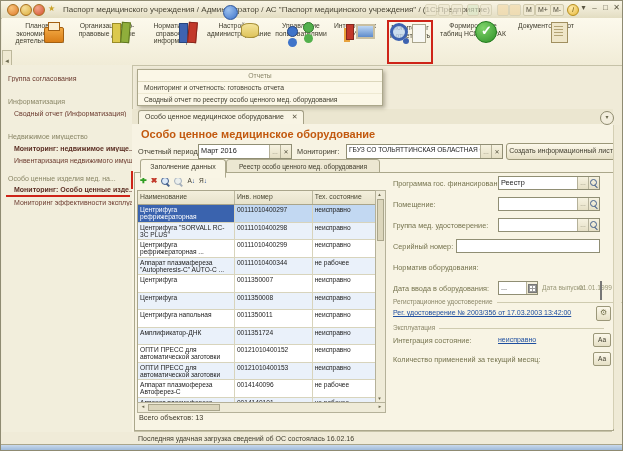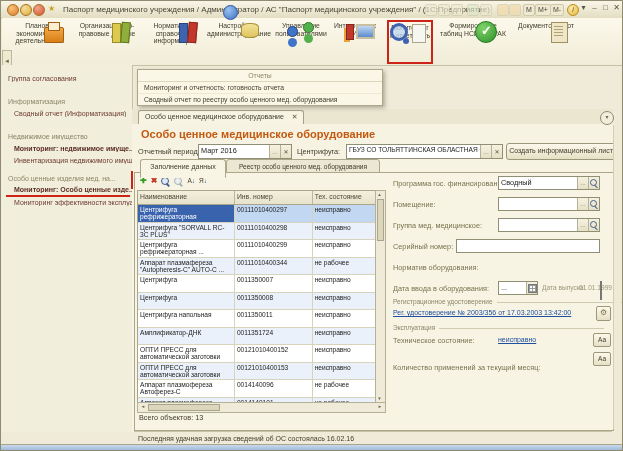--- a/index.html
+++ b/index.html
@@ -239,21 +239,21 @@
   <div class="formarea"></div>
   <span class="form-title">Особо ценное медицинское оборудование</span>
   <span class="circle-btn">▾</span>
 
   <span class="lbl" style="left:137px;top:146px">Отчетный период:</span>
   <div class="field" style="left:197px;top:143px;width:92px">
     <span class="val">Март 2016</span>
     <span class="fbtn">…</span>
     <span class="fbtn">✕</span>
   </div>
-  <span class="lbl" style="left:296px;top:146px">Центрифуга:</span>
+  <span class="lbl" style="left:296px;top:146px">Мониторинг:</span>
   <div class="field" style="left:345px;top:143px;width:155px">
     <span class="val" style="font-size:6.6px">ГБУЗ СО ТОЛЬЯТТИНСКАЯ ОБЛАСТНАЯ СТАНЦ...</span>
     <span class="fbtn">…</span>
     <span class="fbtn">✕</span>
   </div>
   <div class="btn" style="left:505px;top:142px;width:108px;height:15px;line-height:14px">Создать информационный лист</div>
 
   <div class="itab active" style="left:139px;width:84px">Заполнение данных</div>
   <div class="itab inactive" style="left:225px;width:152px;font-size:6.6px">Реестр особо ценного мед. оборудования</div>
   <div class="tabpage"></div>
@@ -343,37 +343,37 @@
   </div>
   <div class="hsb">
     <span class="arr" style="left:1px">◄</span>
     <span class="thumb"></span>
     <span class="arr" style="right:1px">►</span>
   </div>
   <span class="total-lbl">Всего объектов: 13</span>
 
   <span class="lbl olive" style="left:392px;top:178px">Программа гос. финансирования:</span>
   <div class="field" style="left:497px;top:175px;width:100px;height:12px">
-    <span class="val">Сводный</span>
+    <span class="val">Реестр</span>
     <span class="fbtn">…</span>
     <span class="fbtn">
         <span class="lens"></span>
       </span>
   </div>
 
   <span class="lbl olive" style="left:392px;top:199px">Помещение:</span>
   <div class="field" style="left:497px;top:196px;width:100px;height:12px">
     <span class="val"></span>
     <span class="fbtn">…</span>
     <span class="fbtn">
         <span class="lens"></span>
       </span>
   </div>
 
-  <span class="lbl olive" style="left:392px;top:220px">Группа мед. медицинское:</span>
+  <span class="lbl olive" style="left:392px;top:220px">Группа мед. удостоверение:</span>
   <div class="field" style="left:497px;top:217px;width:100px;height:12px">
     <span class="val"></span>
     <span class="fbtn">…</span>
     <span class="fbtn">
         <span class="lens"></span>
       </span>
   </div>
 
   <span class="lbl olive" style="left:392px;top:241px">Серийный номер:</span>
   <div class="field" style="left:455px;top:238px;width:142px;height:12px">
@@ -391,25 +391,25 @@
   </div>
   <span class="lbl gray" style="left:541px;top:283px;font-size:6.6px">Дата выпуска:</span>
   <span class="lbl gray" style="left:578px;top:283px;font-size:6.6px">01.01.1999</span>
   <span class="abs" style="left:599px;top:281px"><span class="grid-ico"></span></span>
 
   <span class="sep w2" style="left:392px;top:297px"><span>Регистрационное удостоверение</span></span>
   <span class="link" style="left:392px;top:308px">Рег. удостоверение № 2003/356 от 17.03.2003 13:42:00</span>
   <span class="gear-btn" style="left:595px;top:305px">⚙</span>
 
   <span class="sep w2" style="left:392px;top:323px"><span>Эксплуатация</span></span>
-  <span class="lbl olive" style="left:392px;top:335px">Техническое состояние:</span>
+  <span class="lbl olive" style="left:392px;top:335px">Интеграция состояние:</span>
   <span class="link" style="left:497px;top:335px">неисправно</span>
   <span class="aa-btn" style="left:592px;top:332px">Аа</span>
 
-  <span class="lbl olive" style="left:392px;top:362px">Количество применений за текущий месяц:</span>
+  <span class="lbl olive" style="left:392px;top:354px">Количество применений за текущий месяц:</span>
   <span class="aa-btn" style="left:592px;top:351px">Аа</span>
 
   <div class="statusline"></div>
   <span class="status-text">Последняя удачная загрузка сведений об ОС состоялась 16.02.16</span>
   <div class="right-rail"></div>
   <div class="win-bottom"></div>
   <div class="blue-strip"></div>
 </div>
 
 </body></html>

